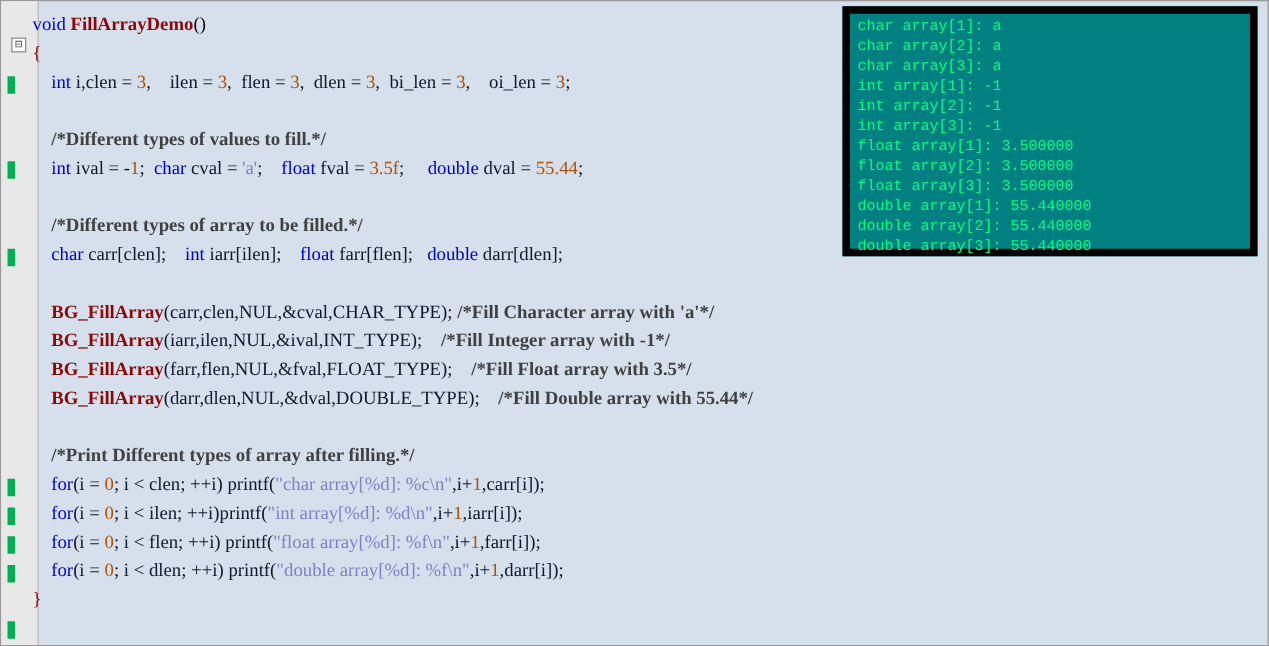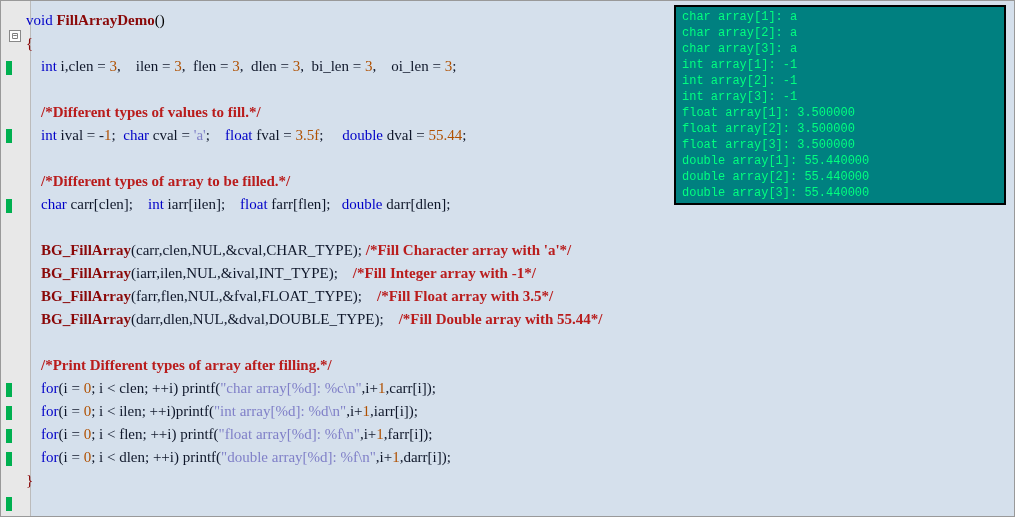--- a/index.html
+++ b/index.html
@@ -58,35 +58,35 @@
   line-height: 23px;
 }
 .code-line { height: 23px; }
 .kw { color: #0000c8; }
 .fn { color: #8a0808; font-weight: bold; }
 .num { color: #b05000; }
 .str { color: #8080c8; }
 .brace { color: #8a0808; }
 .delim { color: #000; }
 .plain { color: #0f172a; }
-.green-comment { color: #b91c1c; font-weight: bold; }
+.green-comment { color: #404040; font-weight: bold; }
 
 .console {
   position: absolute;
   right: 8px;
   top: 4px;
   width: 332px;
   height: 200px;
   background: #008080;
   color: #00ff7f;
   font-family: 'Courier New', monospace;
   font-size: 12px;
   line-height: 16px;
   padding: 2px 6px;
-  border: 2px solid #000000;
+  border: 6px solid #000000;
   white-space: pre;
 }
 </style>
 </head>
 <body>
 
 <div class="editor">
   <div class="gutter">
     <div class="fold-marker" style="top:29px">⊟</div>
     <div id="bookmarks-container">

